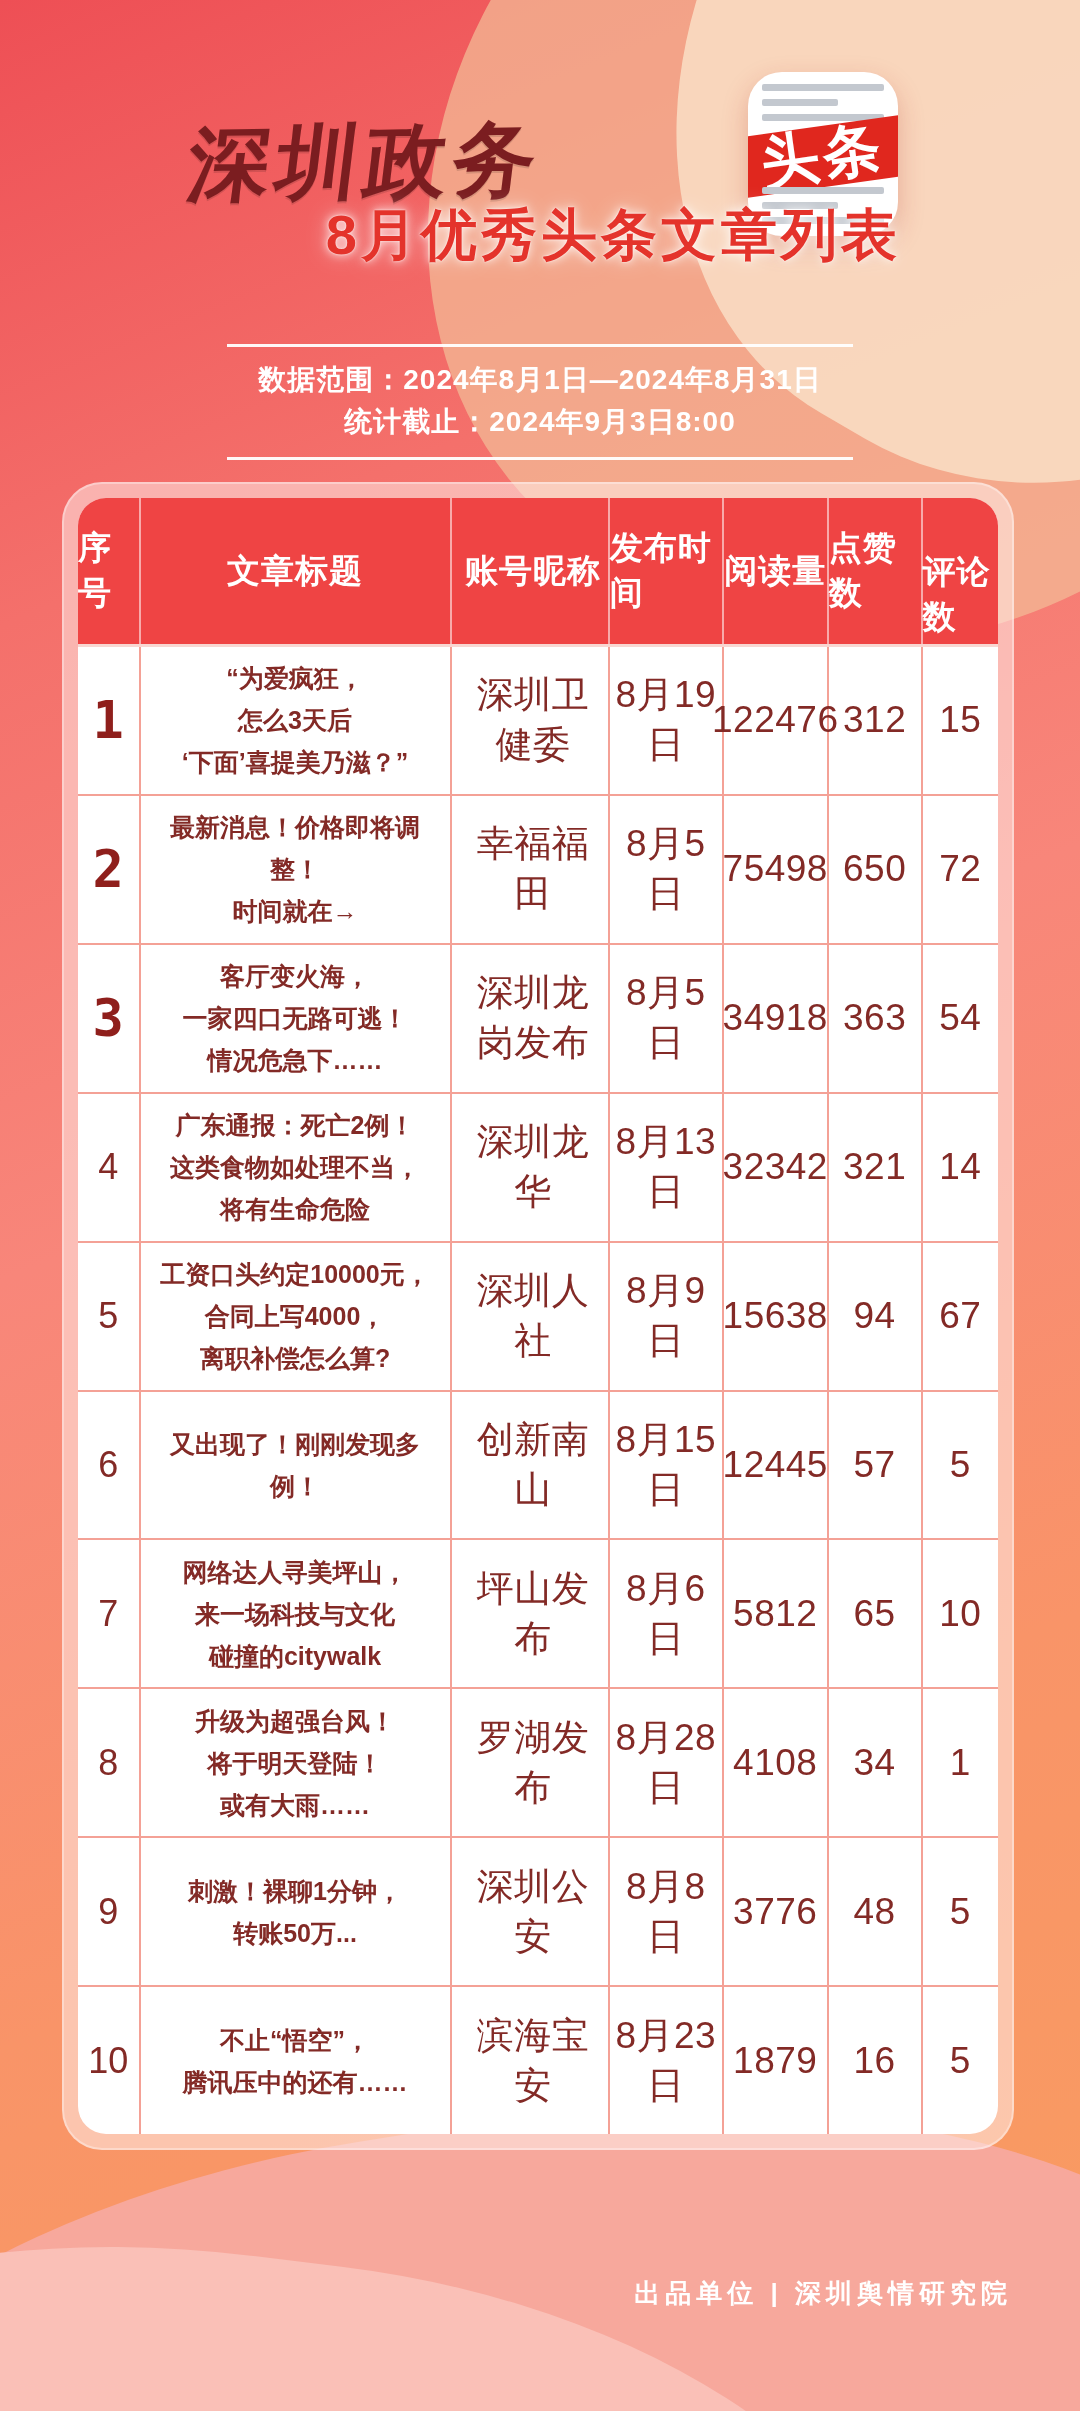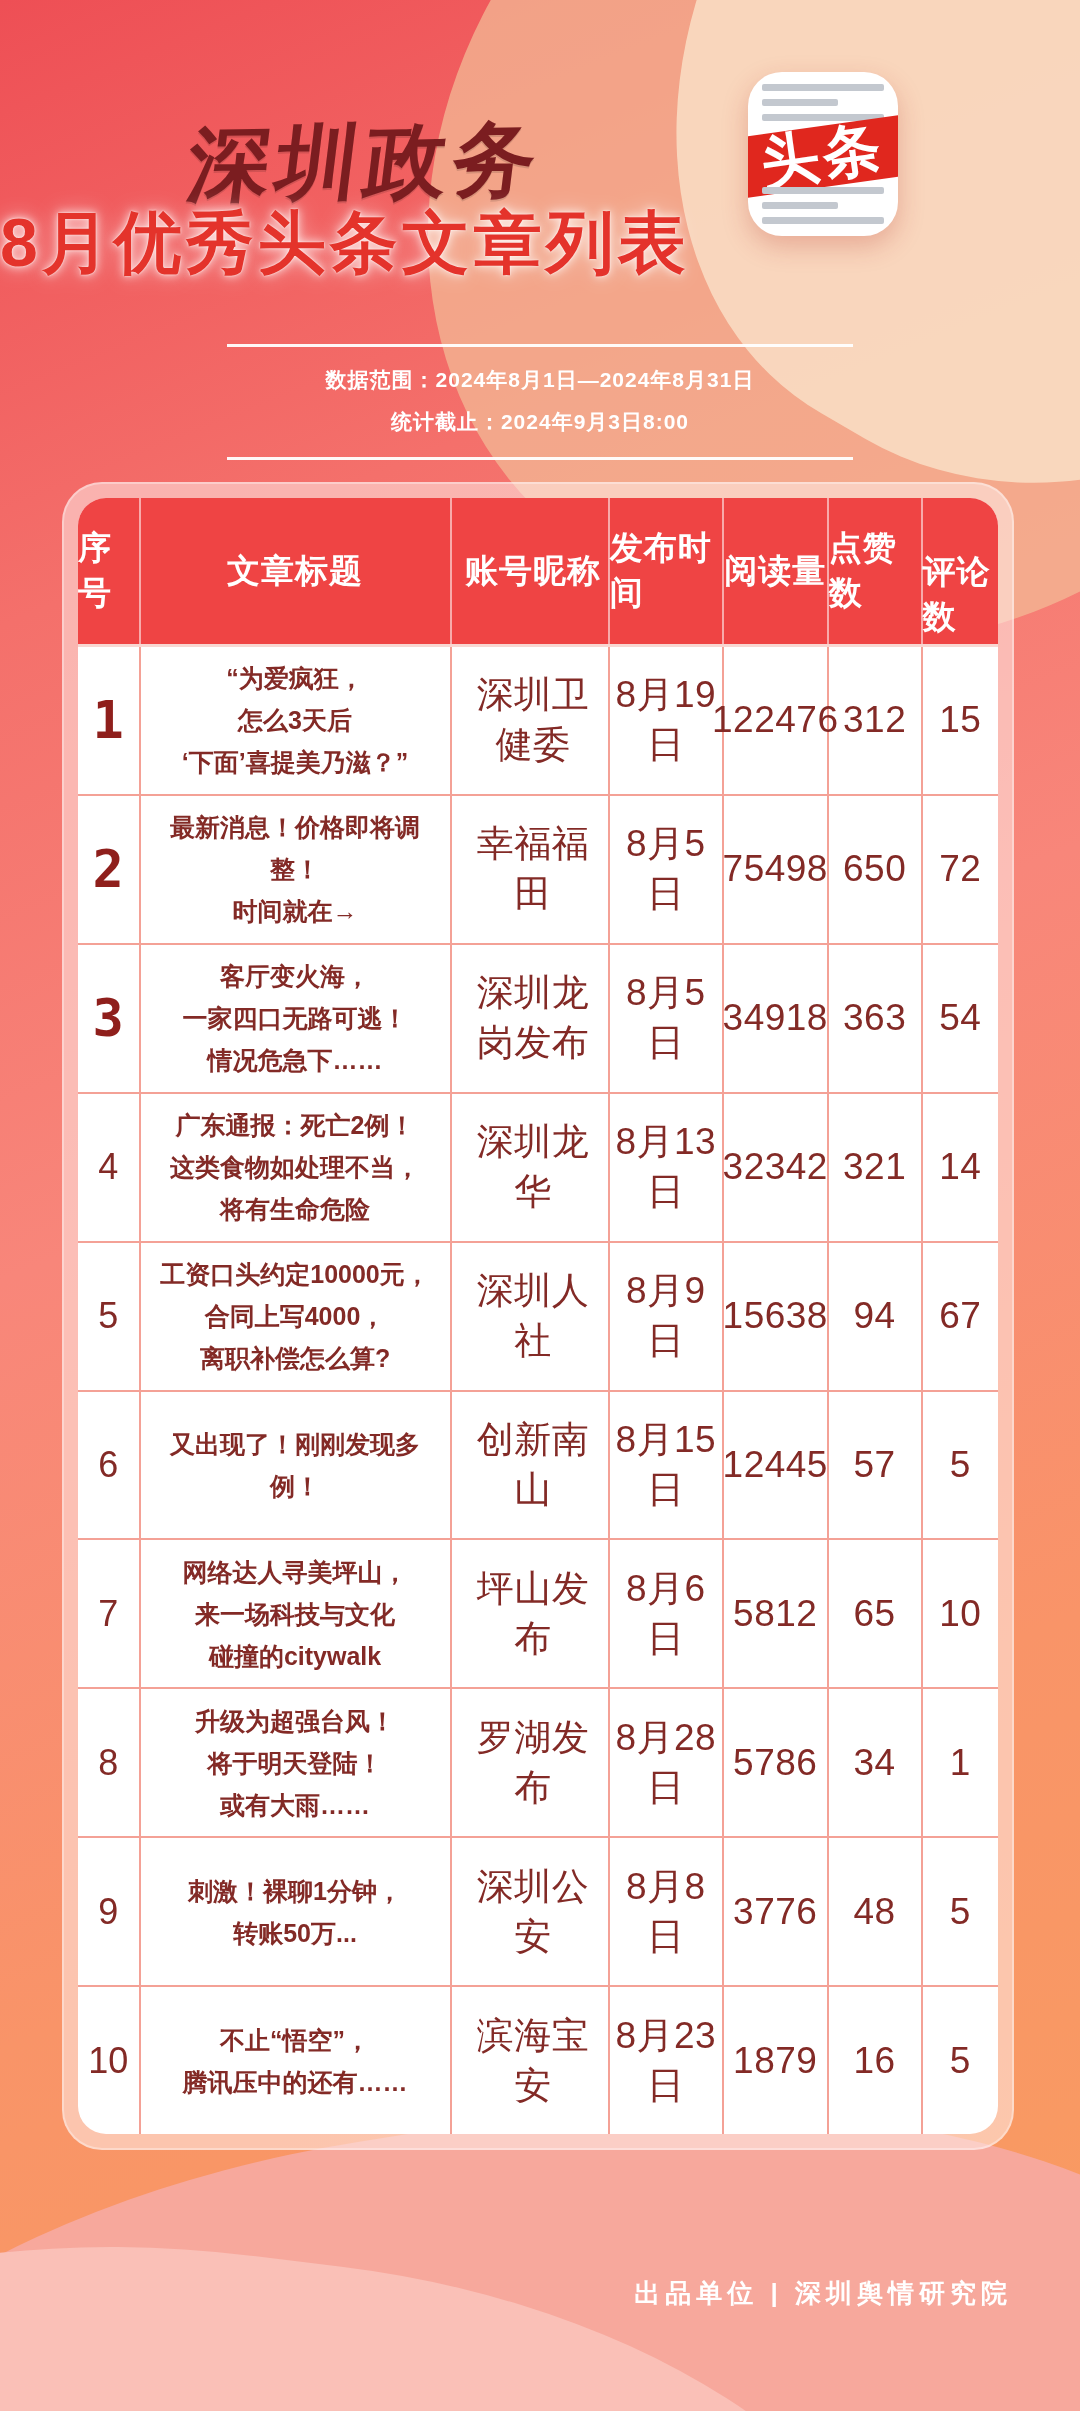--- a/index.html
+++ b/index.html
@@ -32,32 +32,32 @@
   .logo .news-lines.bottom{bottom:12px;}
   .logo .news-lines i{display:block;height:7px;background:#c3c8cf;border-radius:2px;}
   .logo .news-lines i.short{width:62%;}
   .logo .band{
     position:absolute;left:-12%;right:-12%;top:33%;height:37%;
     background:#e0271e;transform:rotate(-8deg);
     display:flex;align-items:center;justify-content:center;
   }
   .logo .band span{color:#fff;font-size:58px;font-weight:900;letter-spacing:4px;}
   .main-title{
-    position:absolute;z-index:3;left:0;top:198px;width:901px;text-align:left;
-    font-size:68px;font-weight:900;color:#e4332b;letter-spacing:4px;
+    position:absolute;z-index:3;left:0;top:198px;width:901px;text-align:right;
+    font-size:56px;font-weight:900;color:#e4332b;letter-spacing:4px;
     text-shadow:0 0 2px #fff,0 0 10px rgba(255,255,255,.85),0 0 22px rgba(255,255,255,.55);
   }
 
   
   .meta{
     position:absolute;z-index:3;left:227px;top:344px;width:626px;
     border-top:3px solid rgba(255,255,255,.95);border-bottom:3px solid rgba(255,255,255,.95);
     padding:12px 0 14px 0;text-align:center;color:#fff;font-weight:700;
   }
-  .meta div{font-size:21px;line-height:42px;letter-spacing:1px;text-align:center;}
+  .meta div{font-size:28px;line-height:42px;letter-spacing:1px;text-align:center;}
 
   
   .card{
     position:absolute;z-index:2;left:62px;top:482px;width:952px;height:1668px;
     background:rgba(255,236,233,.55);border:2px solid rgba(255,255,255,.35);
     border-radius:40px;padding:14px;box-sizing:border-box;
   }
   .tbl{width:100%;height:100%;background:#fff;border-radius:28px;overflow:hidden;display:flex;flex-direction:column;}
   .thead{
     display:flex;background:#ef4444;color:#fff;font-weight:700;height:146px;flex:0 0 146px;
@@ -228,21 +228,21 @@
 
   <div class="row">
     <div class="cell c0 rank">8</div>
     <div class="cell c1 title-cell">
               <div>升级为超强台风！</div>
               <div>将于明天登陆！</div>
               <div>或有大雨……</div>
             </div>
     <div class="cell c2 val">罗湖发布</div>
     <div class="cell c3 val">8月28日</div>
-    <div class="cell c4 val">5786</div>
+    <div class="cell c4 val">4108</div>
     <div class="cell c5 val">34</div>
     <div class="cell c6 val">1</div>
   </div>
 
   <div class="row">
     <div class="cell c0 rank">9</div>
     <div class="cell c1 title-cell">
               <div>刺激！裸聊1分钟，</div>
               <div>转账50万...</div>
             </div>

